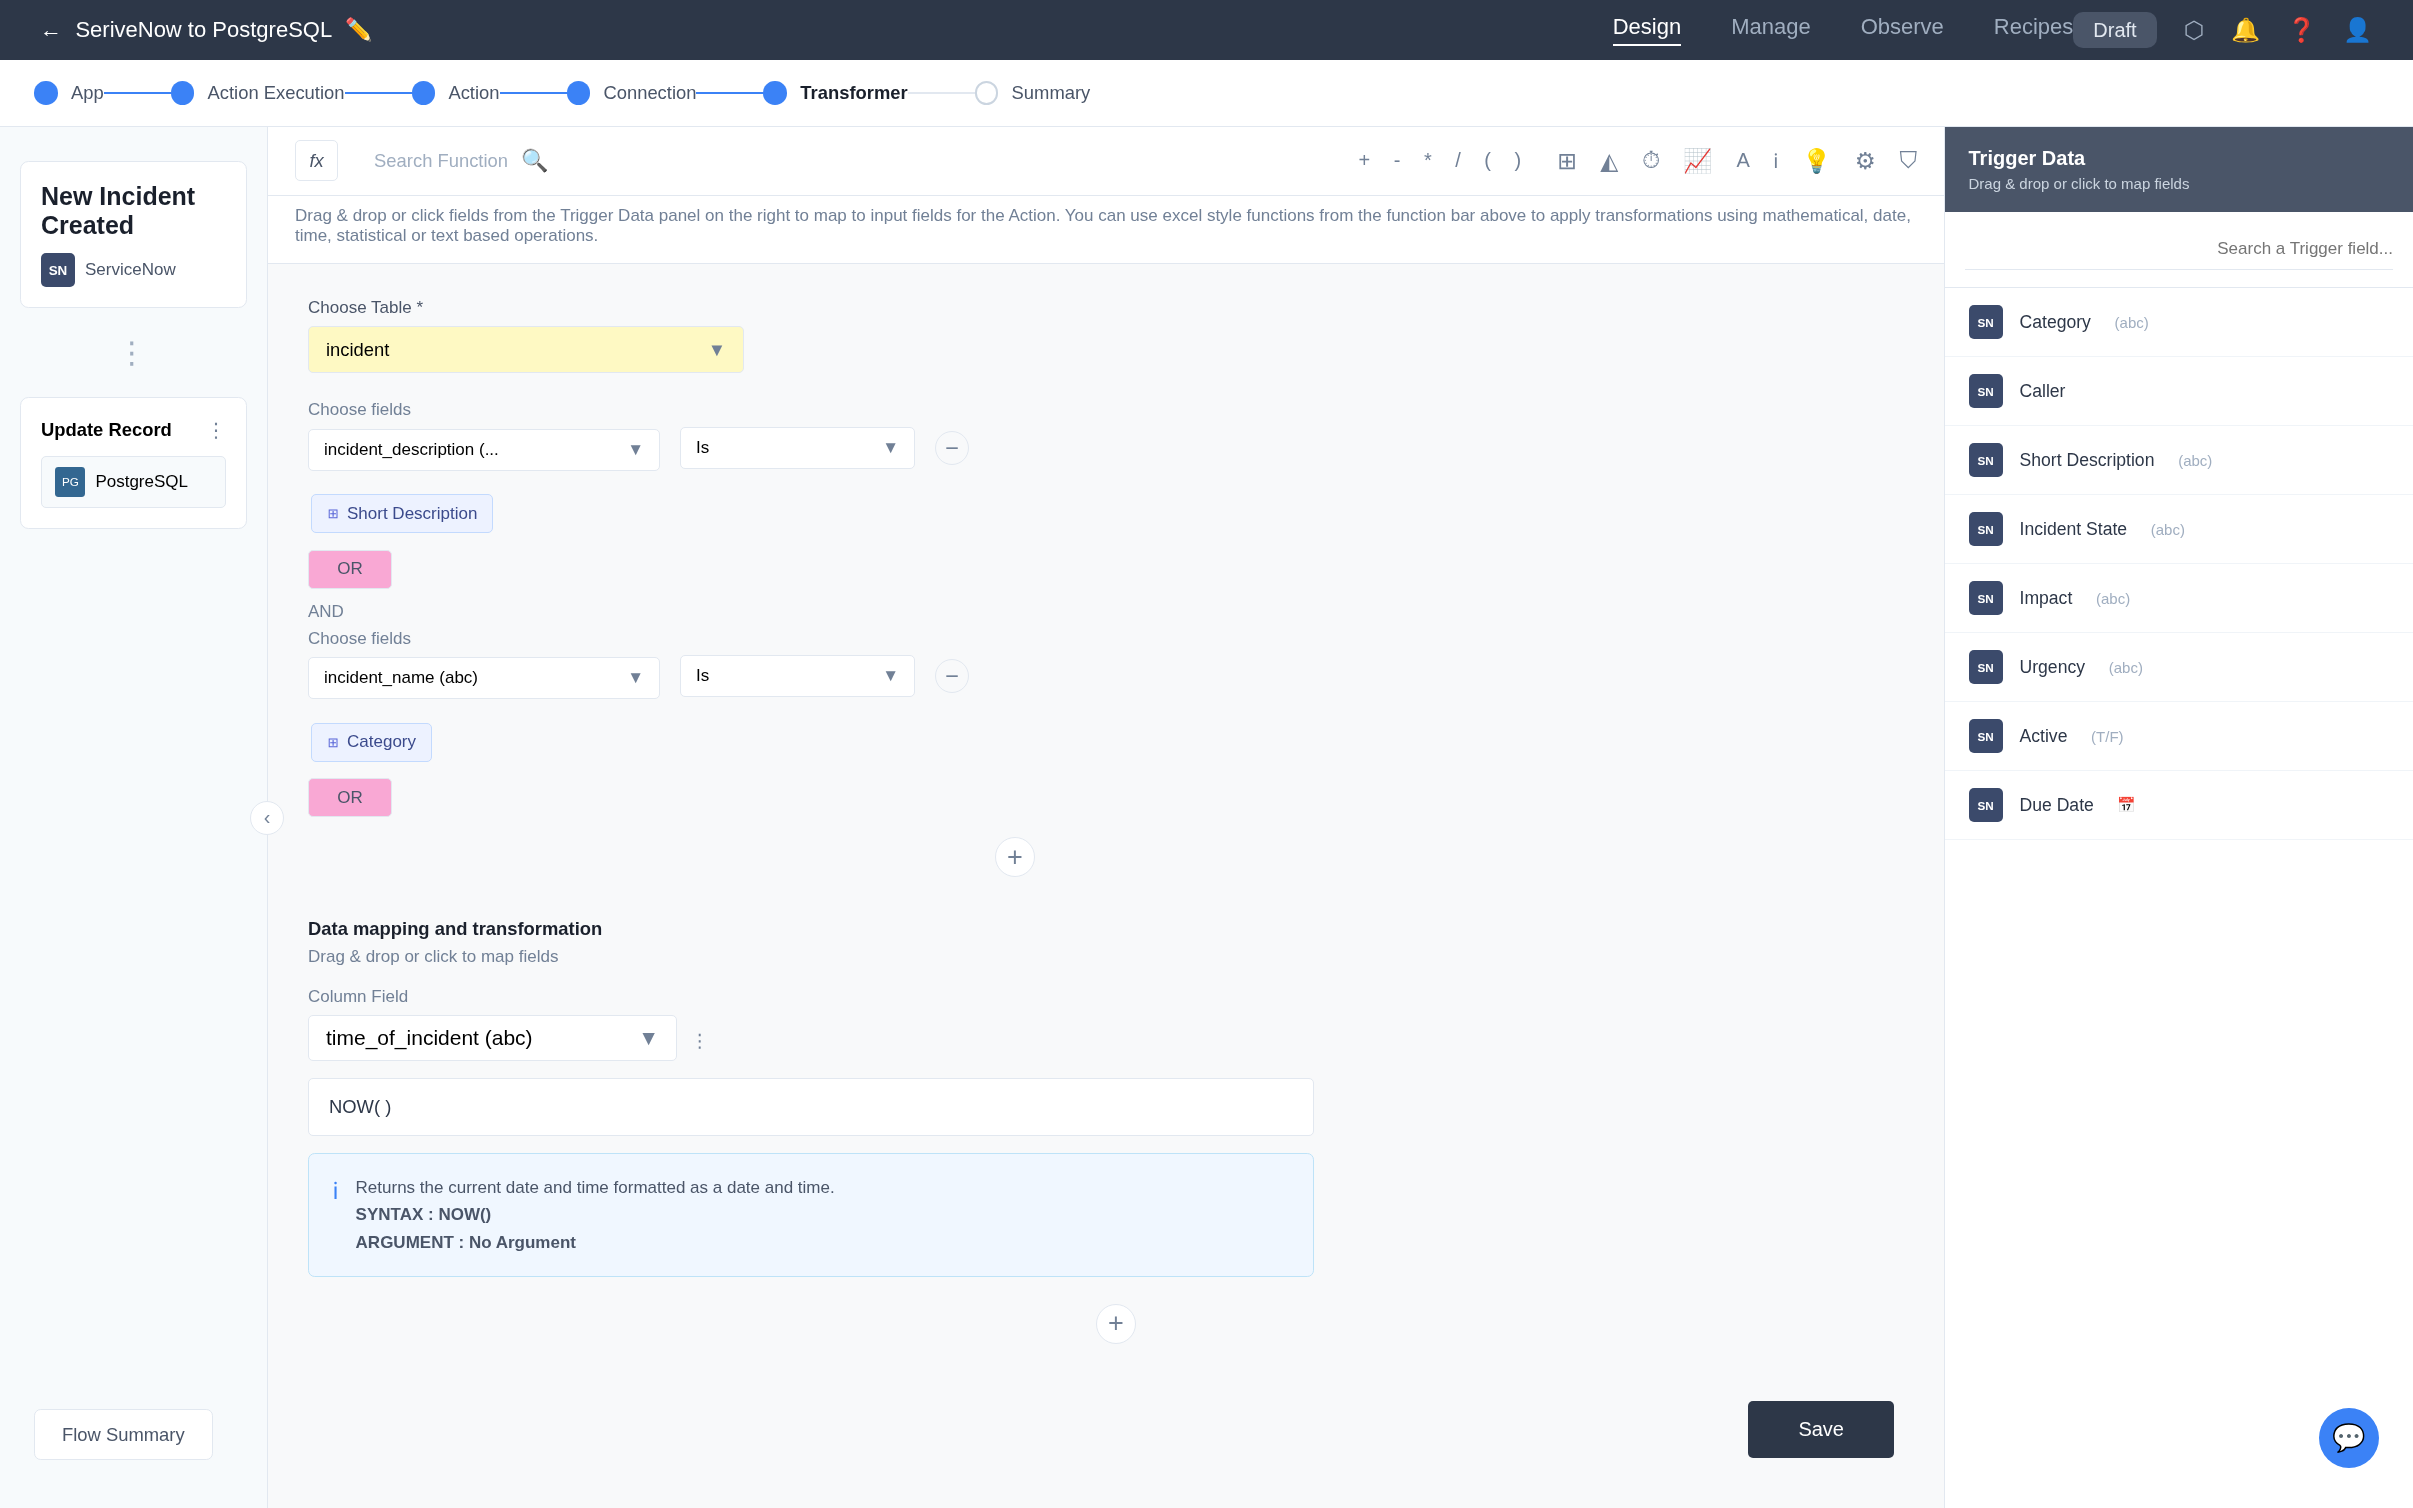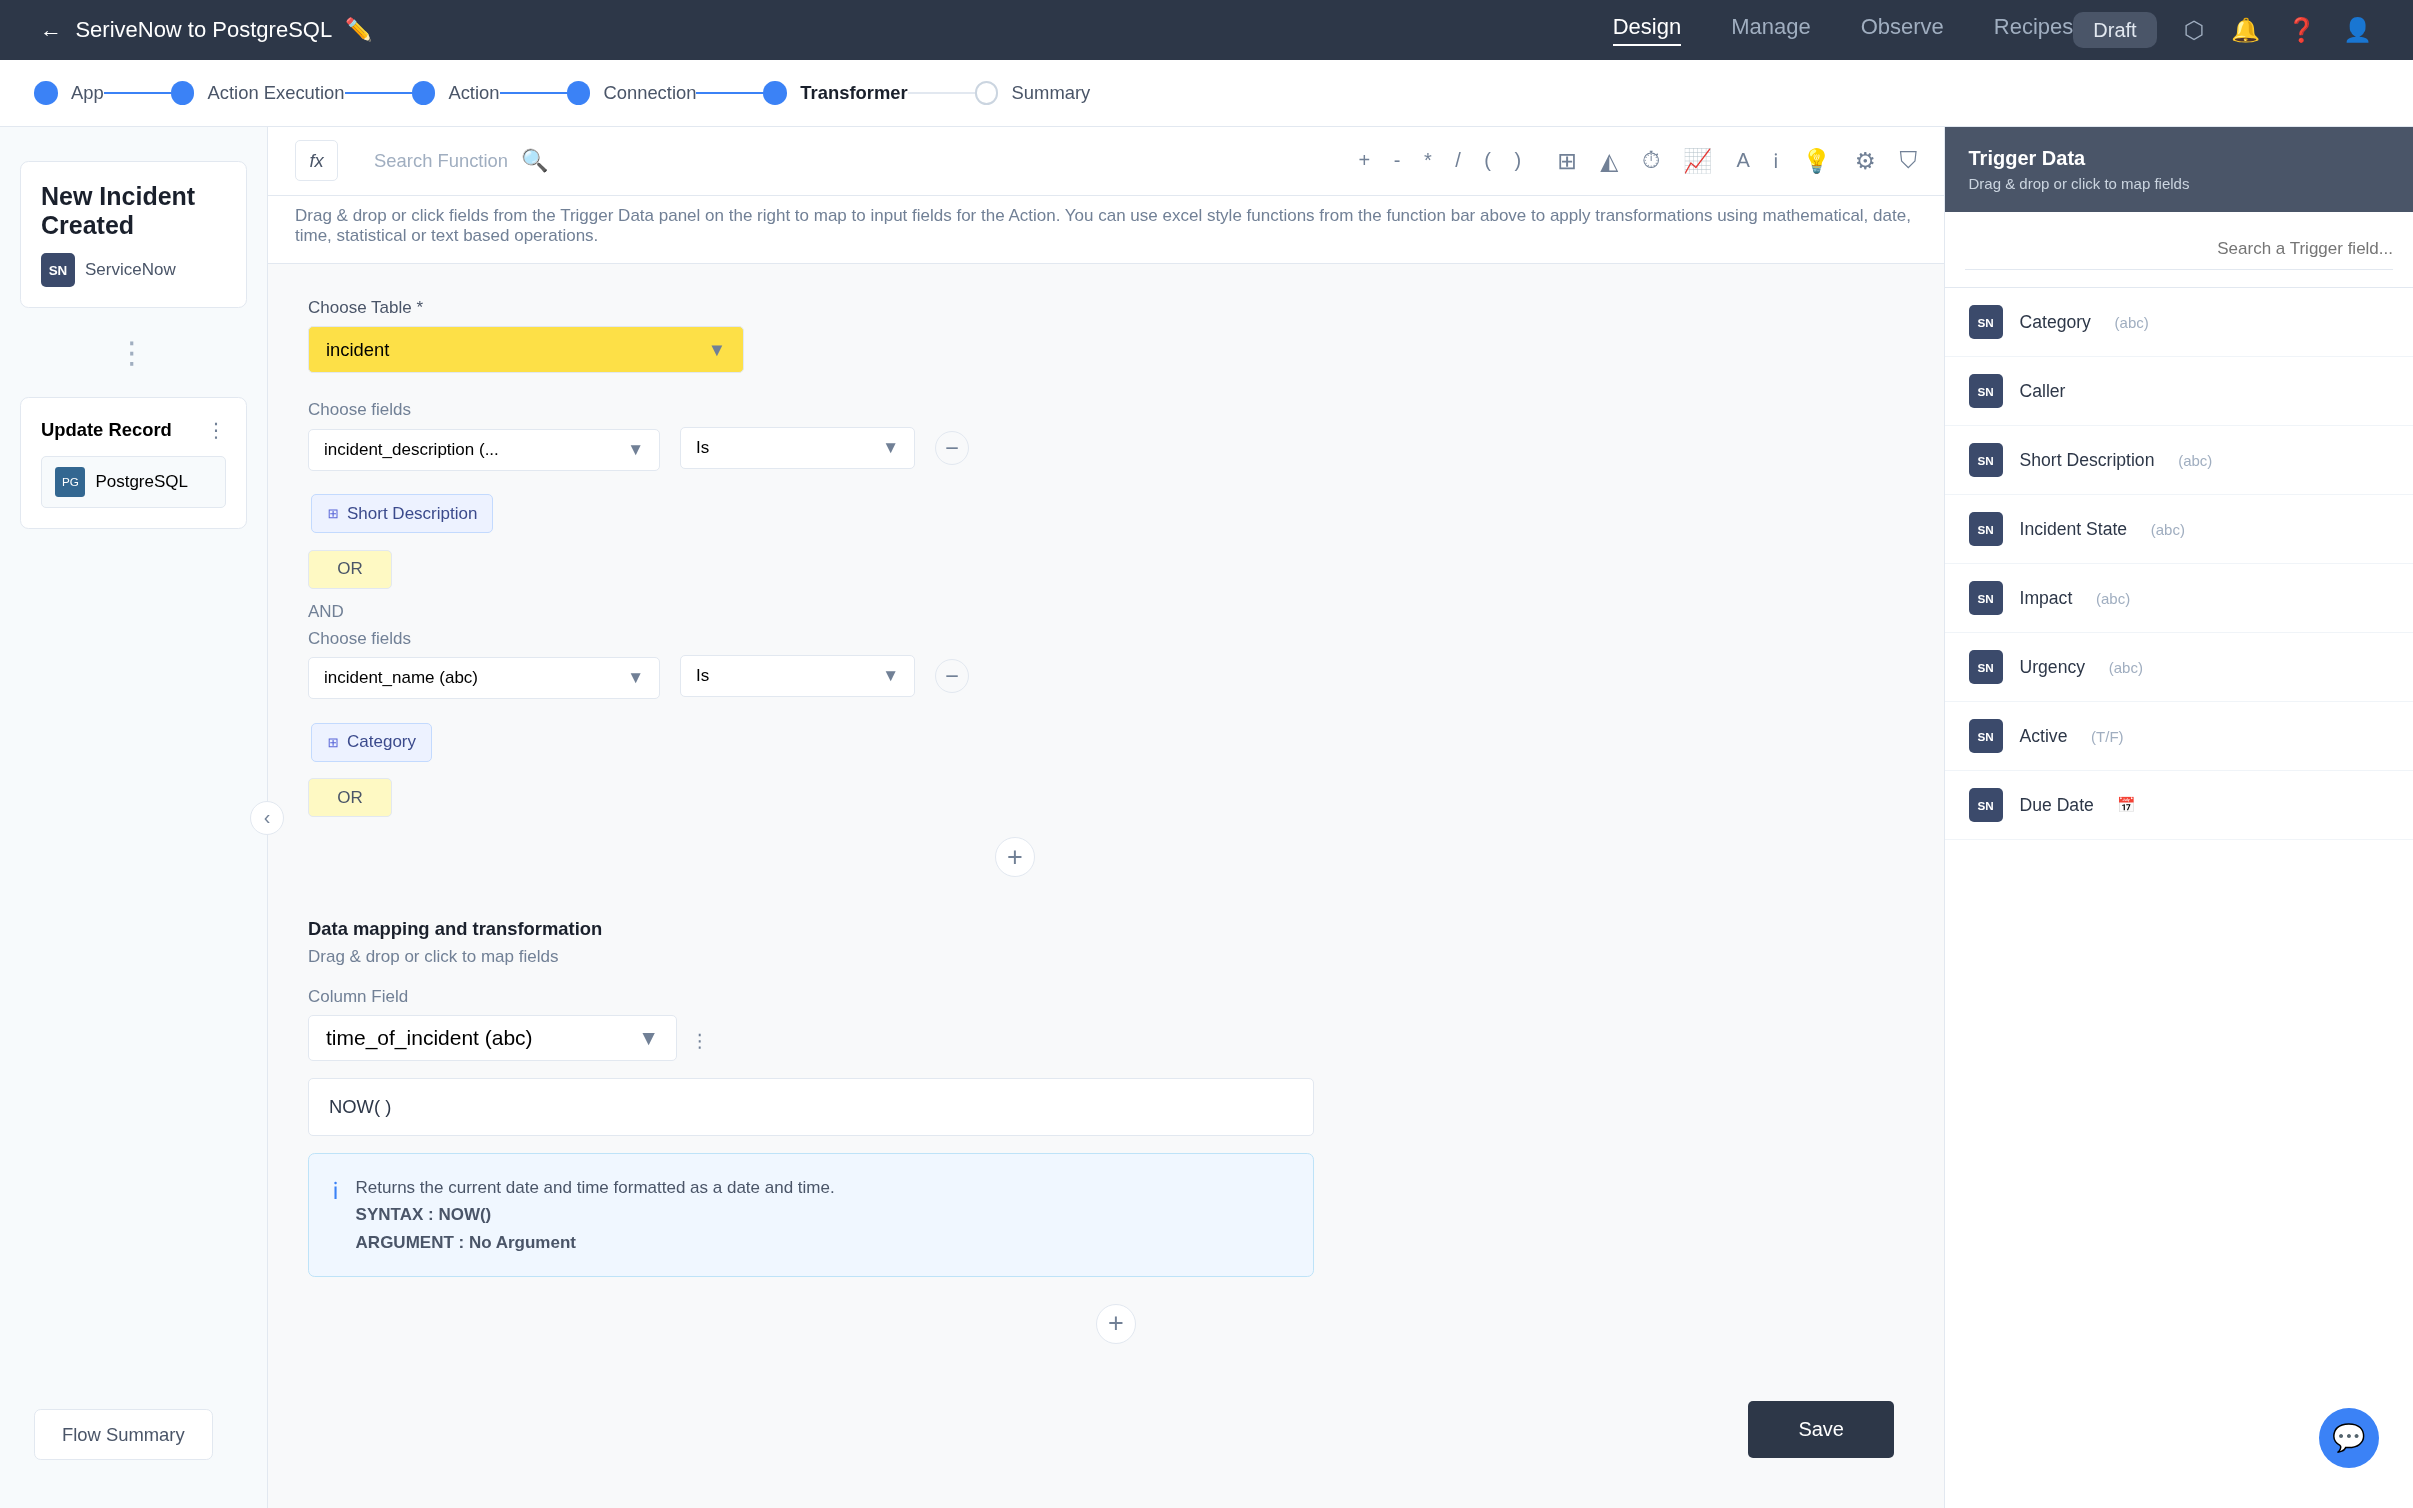--- a/index.html
+++ b/index.html
@@ -293,21 +293,21 @@
     }
     .field-label {
       font-size: 17px;
       color: #4a5568;
       margin-bottom: 8.4px;
     }
     .field-select {
       display: flex;
       align-items: center;
       gap: 13.4px;
-      background: #fde047;
+      background: #fef9c3;
       border: 0.8px solid #e2e8f0;
       border-radius: 5px;
       padding: 11.7px 17px;
       width: 436px;
       font-size: 18.4px;
       cursor: pointer;
     }
     .select-arrow {
       margin-left: auto;
       color: #718096;
@@ -373,21 +373,21 @@
       color: #3b4a8c;
       margin: 6.7px 0;
     }
     .mapped-field-icon {
       font-size: 13.4px;
       color: #5a67d8;
     }
 
     
     .or-btn {
-      background: #fef9c3;
+      background: #f9a8d4;
       border: 0.8px solid #e2e8f0;
       border-radius: 5px;
       padding: 8.4px 23.5px;
       font-size: 17px;
       cursor: pointer;
       color: #4a5568;
       width: 84px;
       text-align: center;
     }
     .and-label {

